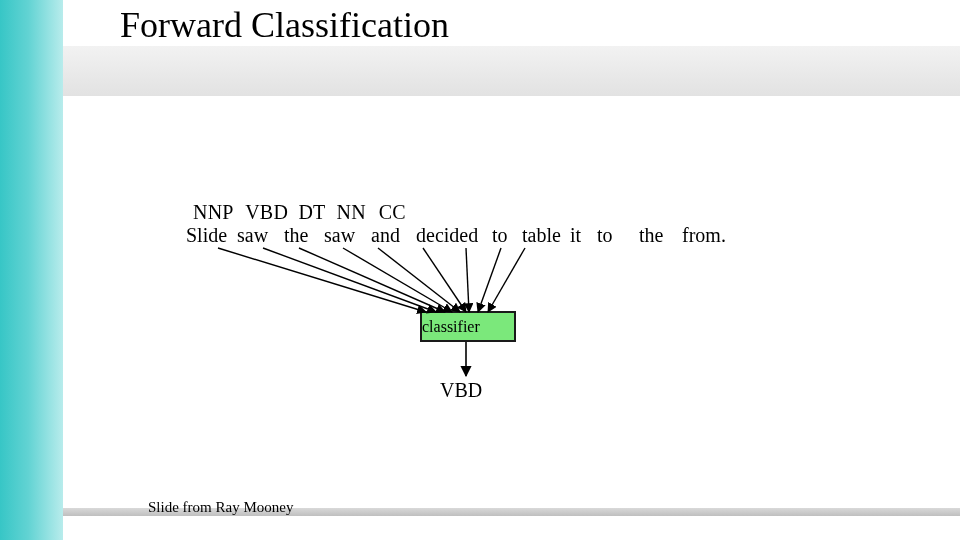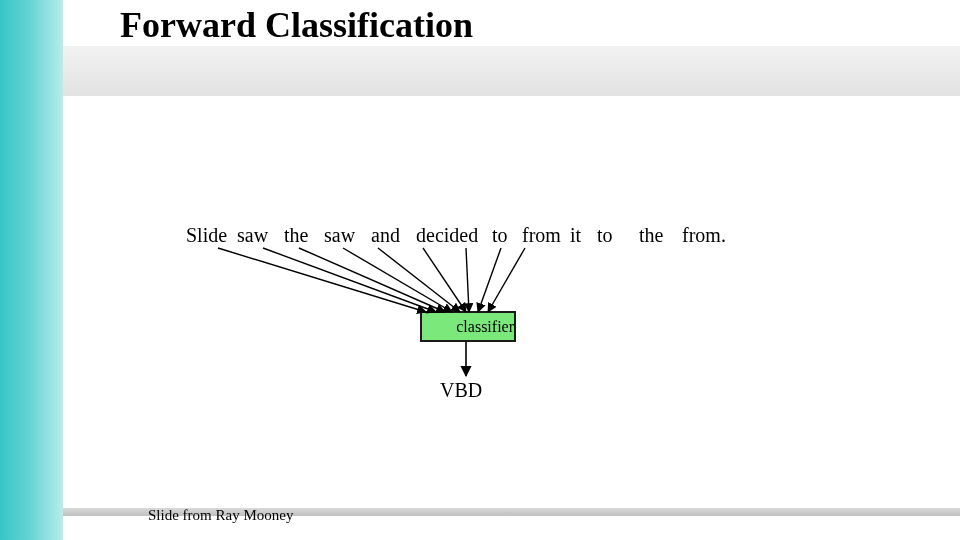--- a/index.html
+++ b/index.html
@@ -1,54 +1,61 @@
 <!DOCTYPE html>
 <html><head>
 <meta charset="utf-8">
 <style>
   html,body{margin:0;padding:0;width:960px;height:540px;overflow:hidden;font-family:"Times New Roman",serif;background:#fff}
   .root{position:relative;width:960px;height:540px}
   .teal-col{position:absolute;left:0;top:0;width:63px;height:540px;background:linear-gradient(90deg,#37c6c6 0%,#62d3d3 45%,#b8ecec 100%)}
   .title-band{position:absolute;left:63px;right:0;top:46px;height:50px;background:linear-gradient(180deg,#f2f2f2,#e2e2e2);border-bottom:1px solid #c9c9c9}
-  .title-text{position:absolute;left:120px;top:4px;font-size:36px;color:#000;font-weight:700}
+  .title-text{position:absolute;left:120px;top:4px;font-size:36px;color:#000;font-weight:400}
   .patch{position:absolute;left:63px;top:0;width:17px;height:46px;background:#fff}
   .gap-right{position:absolute;left:80px;top:0;right:0;height:46px;background:#fff}
   .content{position:absolute;left:63px;right:0;top:96px;bottom:0;background:#fff}
   .tags{position:absolute;top:105px;left:130px;font-size:20px;letter-spacing:.2px}
   .tags span{display:inline-block}
   .words{position:absolute;top:128px;left:123px;font-size:20px}
   .words span{display:inline-block}
-  .classifier-box{position:absolute;left:357px;top:215px;width:92px;height:27px;background:#7be87b;border:2px solid #1a1a1a;text-align:right;font-size:16px;line-height:27px}
+  .classifier-box{position:absolute;left:357px;top:215px;width:92px;height:27px;background:#7be87b;border:2px solid #1a1a1a;text-align:left;font-size:16px;line-height:27px}
   .out-label{position:absolute;left:377px;top:283px;font-size:20px}
   svg.arrows{position:absolute;left:0;top:0;width:100%;height:100%;pointer-events:none}
   .foot-bar{position:absolute;left:63px;right:0;bottom:24px;height:8px;background:linear-gradient(180deg,#d9d9d9,#bfbfbf)}
-  .foot-caption{position:absolute;left:148px;bottom:16px;font-size:15px}
+  .foot-caption{position:absolute;left:148px;bottom:24px;font-size:15px}
 </style>
 </head>
 <body>
 
 <div class="root">
   <div class="teal-col"></div>
   <div class="gap-right"></div>
   <div class="patch"></div>
   <div class="title-band"></div>
   <div class="title-text">Forward Classification</div>
 
   <div class="content">
 
+    <div class="tags">
+      <span style="width:47px">NNP</span>
+      <span style="width:48px">VBD</span>
+      <span style="width:33px">DT</span>
+      <span style="width:37px">NN</span>
+      <span style="width:33px">CC</span>
+    </div>
 
     <div class="words">
       <span style="width:46px">Slide</span>
       <span style="width:42px">saw</span>
       <span style="width:35px">the</span>
       <span style="width:42px">saw</span>
       <span style="width:40px">and</span>
       <span style="width:71px">decided</span>
       <span style="width:25px">to</span>
-      <span style="width:43px">from</span>
+      <span style="width:43px">table</span>
       <span style="width:22px">it</span>
       <span style="width:37px">to</span>
       <span style="width:38px">the</span>
       <span>from.</span>
     </div>
 
     <div class="classifier-box">classifier</div>
     <div class="out-label">VBD</div>
 
     <svg class="arrows">

